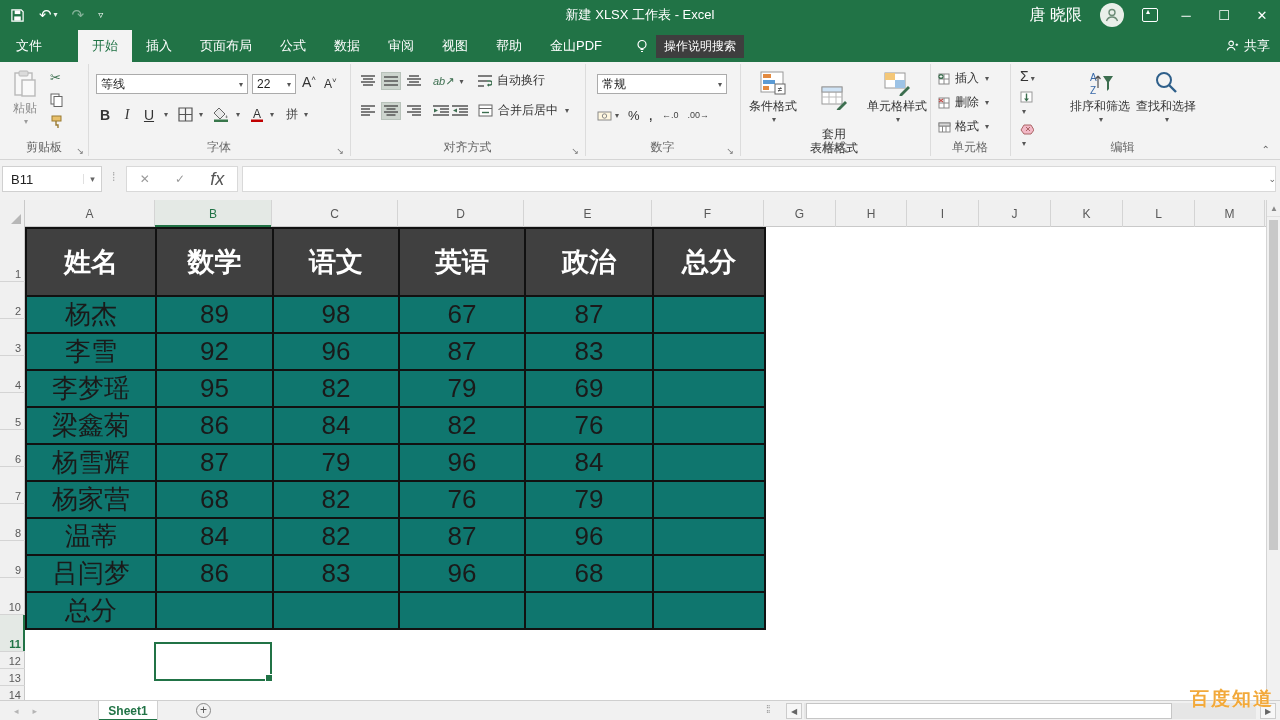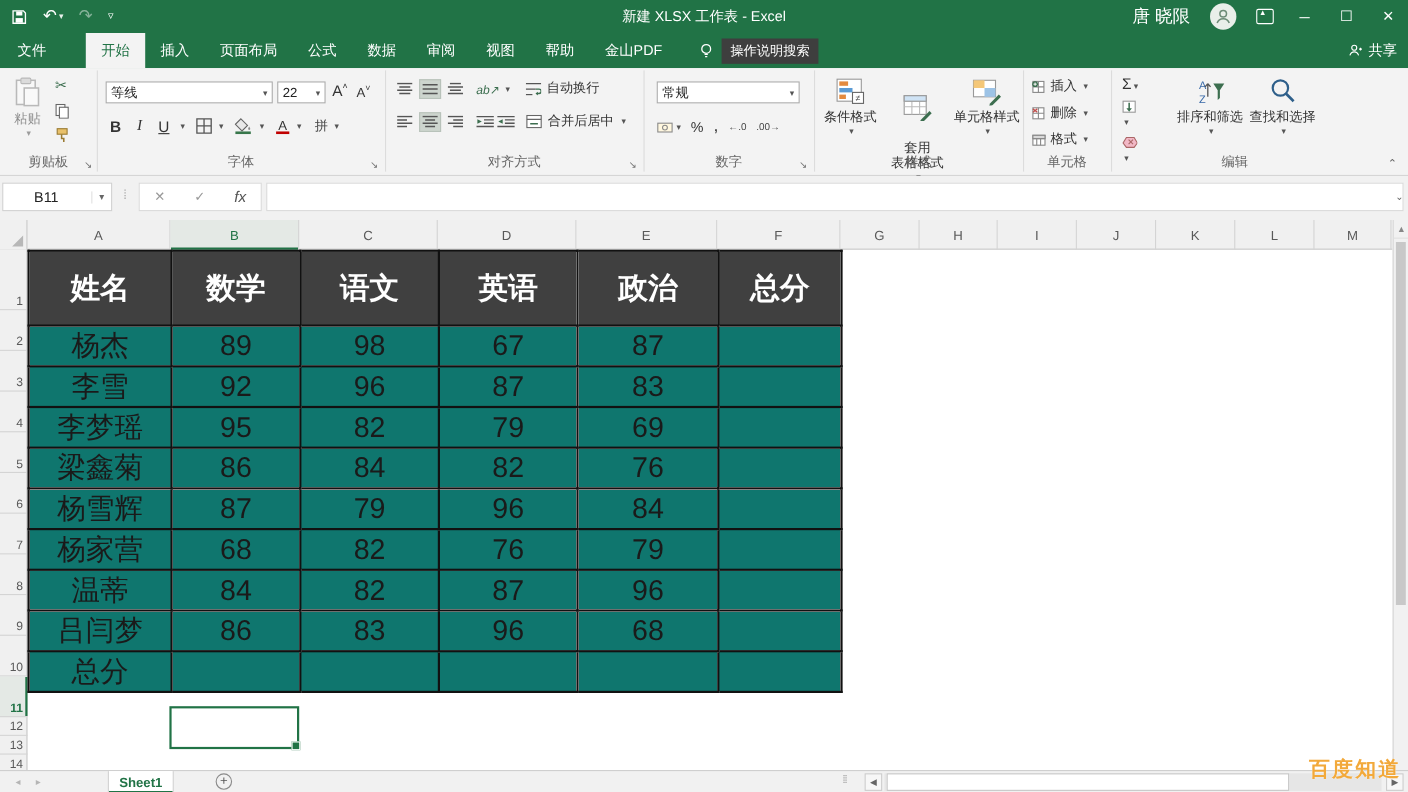--- a/index.html
+++ b/index.html
@@ -45,25 +45,25 @@
 
   .bigbtn { display:flex; flex-direction:column; align-items:center; justify-content:flex-start; text-align:center; font-size:12px; color:#333; line-height:14px; }
   .bigbtn .bicon { margin:4px 0 3px; }
 
   
   .fmt { font-size:14px; color:#333; width:18px; text-align:center; }
 
   
   .fbar { position:absolute; left:0; top:160px; width:1280px; height:40px; background:#f1f1f1; display:flex; align-items:center; }
   .namebox { position:absolute; left:2px; top:6px; width:100px; height:26px; background:#fff; border:1px solid #d0d0d0; display:flex; align-items:center; }
-  .namebox .nb-text { flex:1; padding-left:8px; font-size:13px; color:#222;margin-left:20px; }
+  .namebox .nb-text { flex:1; padding-left:8px; font-size:13px; color:#222; }
   .namebox .nb-caret { width:18px; text-align:center; color:#666; font-size:9px; border-left:1px solid #e0e0e0; }
   .fbar-dots { position:absolute; left:112px; top:10px; color:#aaa; font-size:12px; letter-spacing:1px; }
   .fx-box { position:absolute; left:126px; top:6px; width:112px; height:26px; background:#fff; border:1px solid #d9d9d9; display:flex; align-items:center; justify-content:space-around; color:#888; }
-  .fx-box .fxi { font-style:italic; font-size:14px; color:#555; }
+  .fx-box .fxi { font-style:italic; font-size:18px; color:#555; }
   .formula-input { position:absolute; left:242px; top:6px; width:1034px; height:26px; background:#fff; border:1px solid #d9d9d9; font-size:13px; color:#222; padding:0 20px 0 6px; }
   .fi-caret { position:absolute; right:4px; top:14px; font-size:9px; color:#666; }
 
   
   .grid { position:absolute; left:0; top:200px; width:1266px; height:500px; background:#fff; overflow:hidden; }
   .colhdr-strip { position:absolute; left:0; top:0; width:1266px; height:27px; background:#f0f0f0; border-bottom:1px solid #c9c9c9; }
   .colhdr { position:absolute; top:0; height:27px; border-right:1px solid #d4d4d4; color:#595959; font-size:12px; display:flex; align-items:center; justify-content:center; }
   .colhdr.hl { background:#e4e9e5; color:#217346; box-shadow:inset 0 -2px 0 #217346; }
   .selectall { position:absolute; left:0; top:0; width:25px; height:27px; border-right:1px solid #c9c9c9; background:#f0f0f0; }
   .selectall::after { content:""; position:absolute; right:3px; bottom:3px; border-left:10px solid transparent; border-bottom:10px solid #b7b7b7; }

